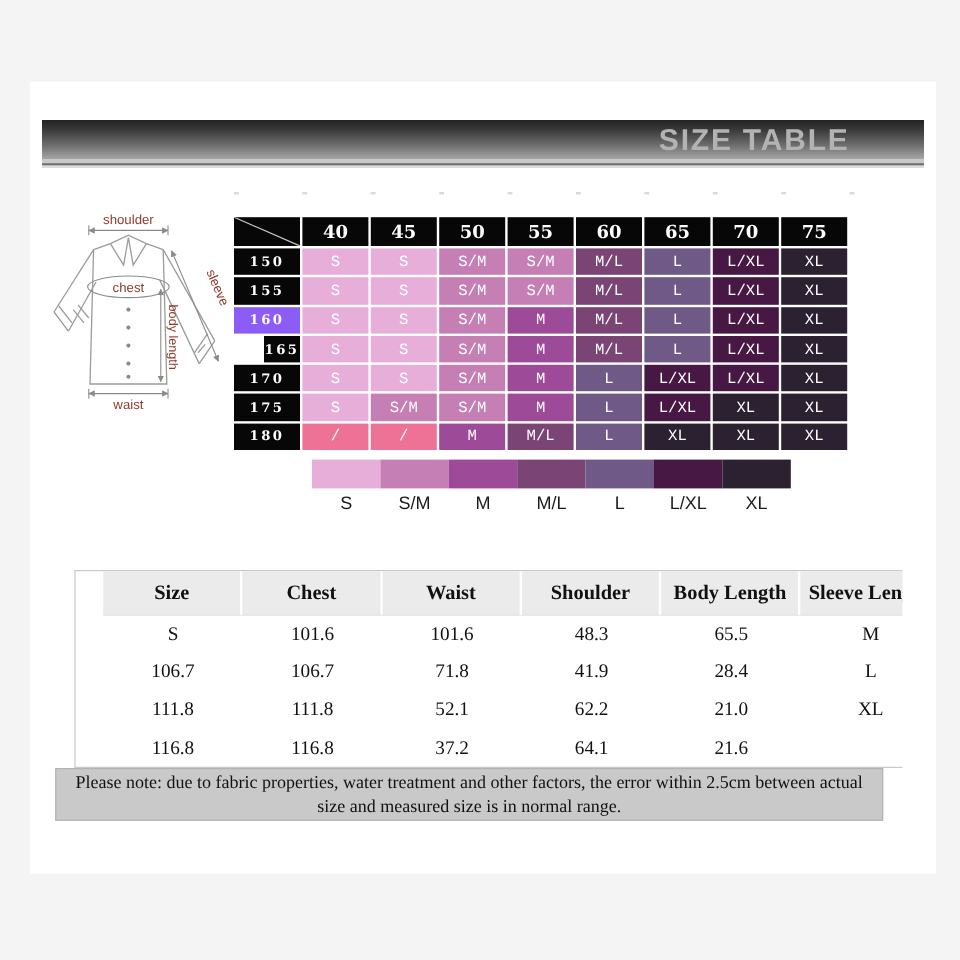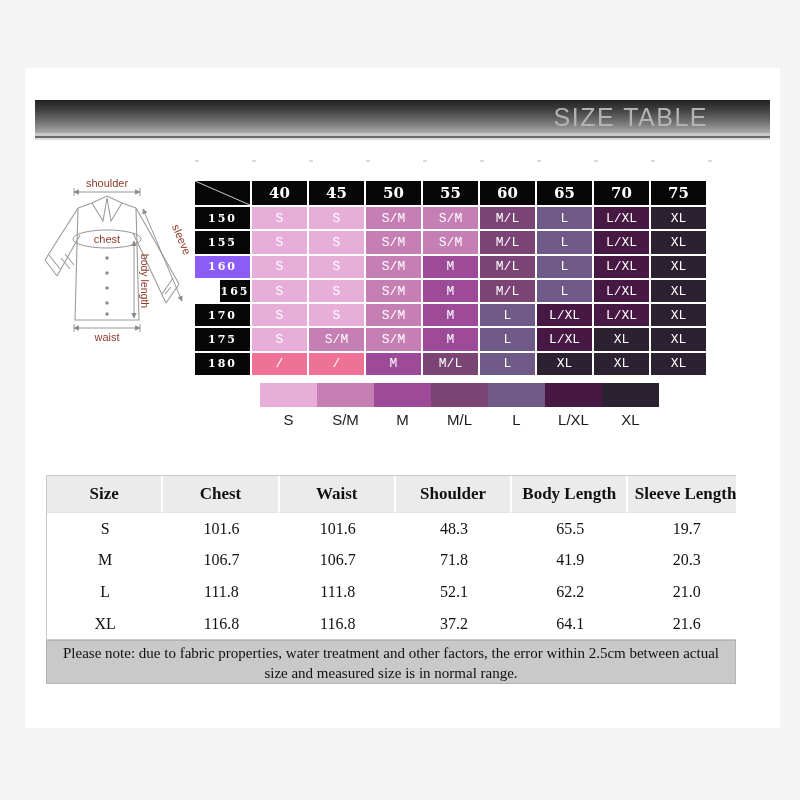--- a/index.html
+++ b/index.html
@@ -9,21 +9,21 @@
   }
   #panel{position:absolute;left:25px;top:68px;width:755px;height:660px;background:#ffffff;}
 
   
   #banner{position:absolute;left:35px;top:100px;width:735px;height:40px;}
   #banner .grad{height:33px;background:linear-gradient(#232323,#3a3a3a 25%,#6f6f6f 65%,#a9a9a9);}
   #banner .strip1{height:3px;background:#c9c9c9;}
   #banner .strip2{height:2px;background:#6b6b6b;}
   #banner .strip3{height:2px;background:#dcdcdc;}
   #banner-title{
-    position:absolute;top:3px;right:62px;font-size:25px;font-weight:normal;
+    position:absolute;top:3px;right:62px;font-size:25px;font-weight:bold;
     color:#b3b3b3;letter-spacing:1.5px;font-family:"Liberation Sans",sans-serif;
   }
 
   
   .tick{position:absolute;top:160px;width:4px;height:2px;background:#dadada;}
 
   
   #matrix{
     position:absolute;left:195px;top:181px;
     display:grid;grid-template-columns:repeat(9,55px);
@@ -38,23 +38,24 @@
 
   
   #legend{position:absolute;left:260px;top:383px;width:399px;}
   #legend .swatches{display:flex;}
   #legend .sw{width:57px;height:24px;}
   #legend .labels{display:flex;margin-top:4px;}
   #legend .lb{width:57px;text-align:center;font-size:15px;color:#1a1a1a;}
 
   
   #mtable{
-    position:absolute;left:46px;top:475px;width:690px;height:165px;
+    position:absolute;left:62px;top:475px;width:690px;height:165px;
     overflow:hidden;border:1px solid #c9c9c9;border-right:none;box-sizing:border-box;
     background:#ffffff;
+    padding-left:23px;
   }
   #mtable .grid{display:grid;grid-template-columns:repeat(6,116.3px);grid-template-rows:37px repeat(4,31.6px);}
   .mt-cell{display:flex;align-items:center;justify-content:center;font-family:"Liberation Serif",serif;}
   .mt-head{background:#ebebeb;font-weight:bold;font-size:17px;color:#111;border-right:2px solid #ffffff;border-bottom:1px solid #e3e3e3;}
   .mt-val{font-size:16px;color:#111;}
 
   
   #note{
     position:absolute;left:46px;top:640px;width:690px;height:44px;box-sizing:border-box;
     background:#c9c9c9;border:1px solid #b3b3b3;
@@ -248,27 +249,26 @@
       <div class="mt-cell mt-head">Chest</div>
       <div class="mt-cell mt-head">Waist</div>
       <div class="mt-cell mt-head">Shoulder</div>
       <div class="mt-cell mt-head">Body Length</div>
       <div class="mt-cell mt-head">Sleeve Length</div>
       <div class="mt-cell mt-val">S</div>
       <div class="mt-cell mt-val">101.6</div>
       <div class="mt-cell mt-val">101.6</div>
       <div class="mt-cell mt-val">48.3</div>
       <div class="mt-cell mt-val">65.5</div>
-      <div class="mt-cell mt-val">19.7</div>
       <div class="mt-cell mt-val">M</div>
       <div class="mt-cell mt-val">106.7</div>
       <div class="mt-cell mt-val">106.7</div>
       <div class="mt-cell mt-val">71.8</div>
       <div class="mt-cell mt-val">41.9</div>
-      <div class="mt-cell mt-val">20.3</div>
+      <div class="mt-cell mt-val">28.4</div>
       <div class="mt-cell mt-val">L</div>
       <div class="mt-cell mt-val">111.8</div>
       <div class="mt-cell mt-val">111.8</div>
       <div class="mt-cell mt-val">52.1</div>
       <div class="mt-cell mt-val">62.2</div>
       <div class="mt-cell mt-val">21.0</div>
       <div class="mt-cell mt-val">XL</div>
       <div class="mt-cell mt-val">116.8</div>
       <div class="mt-cell mt-val">116.8</div>
       <div class="mt-cell mt-val">37.2</div>

